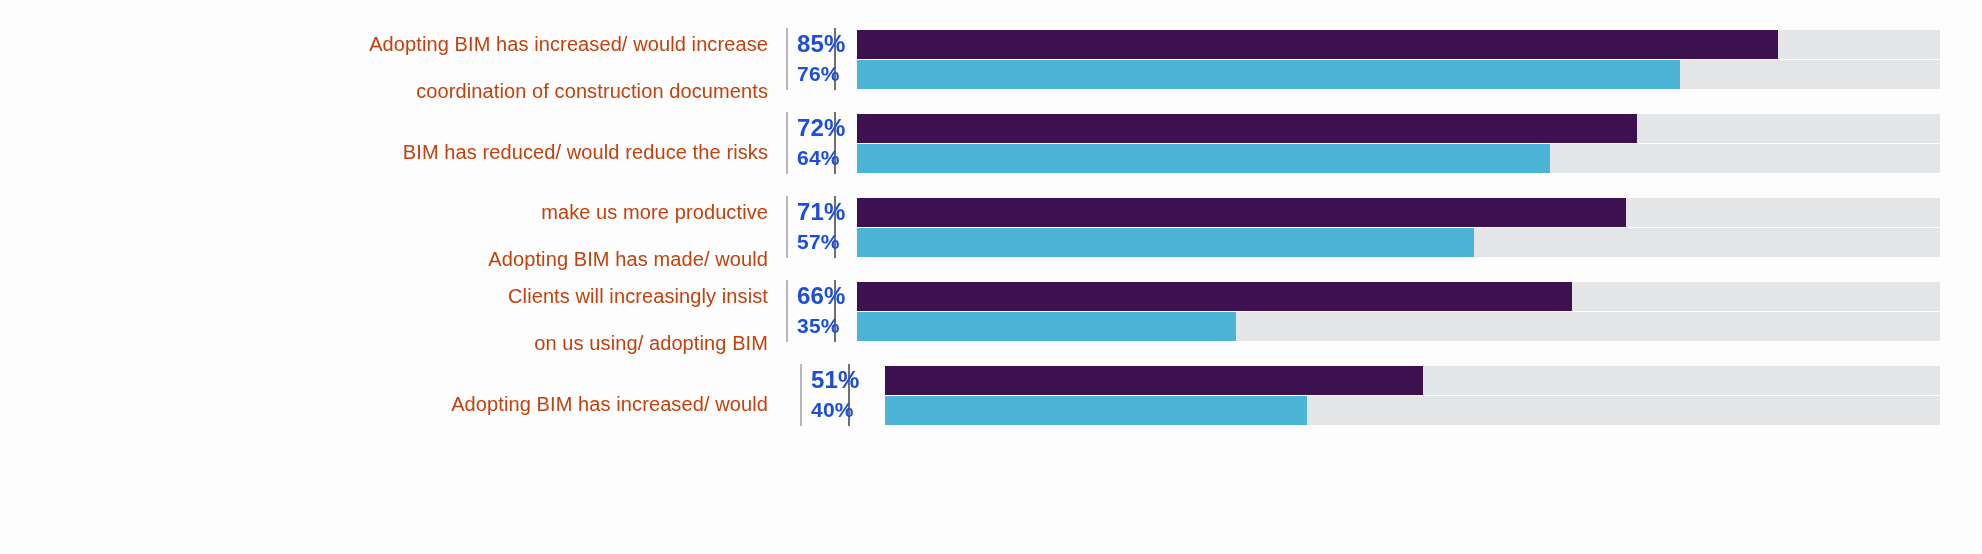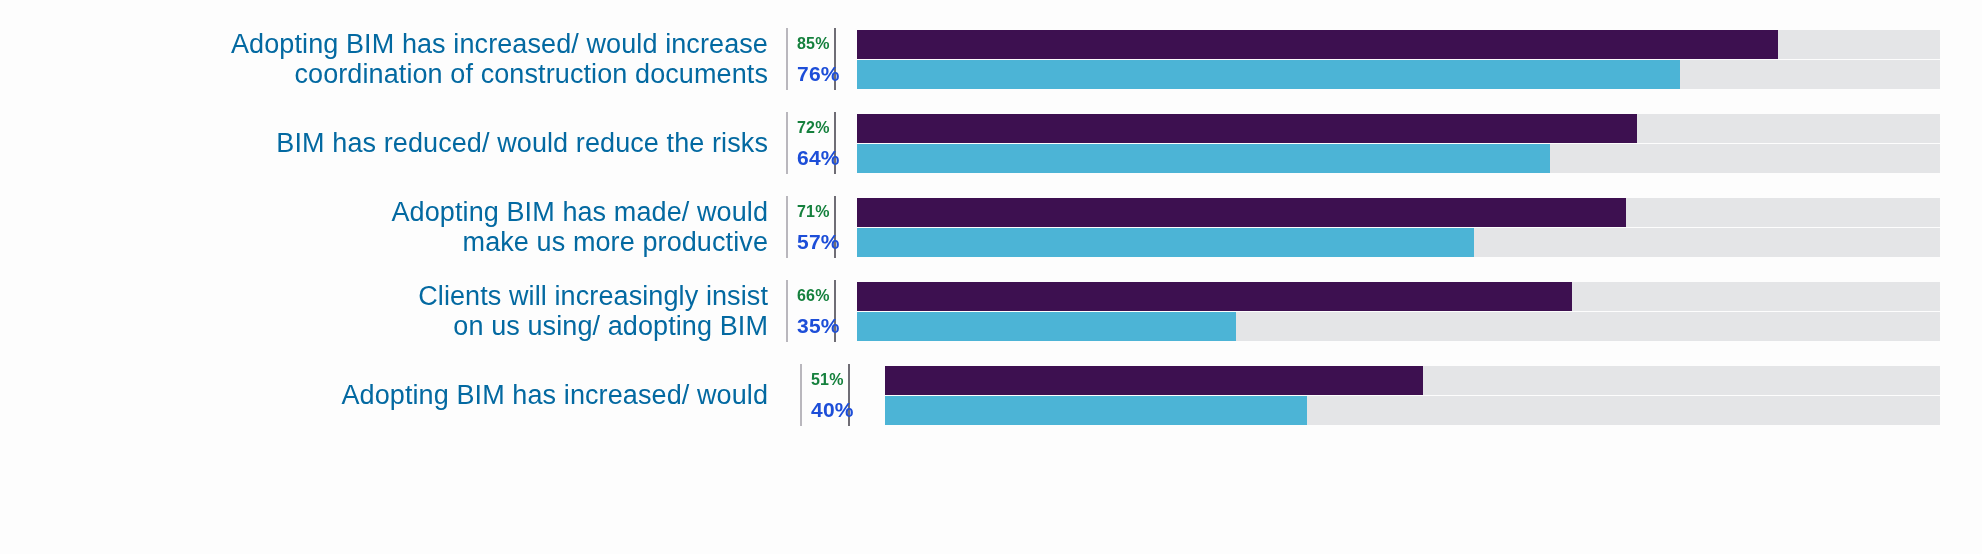--- a/index.html
+++ b/index.html
@@ -40,47 +40,48 @@
     width: 786px;
     flex: 0 0 786px;
     display: flex;
     flex-direction: column;
     justify-content: center;
     align-items: flex-end;
     padding-right: 18px;
     box-sizing: border-box;
   }
   .label-line {
-    font-size: 27px;
+    font-size: 20px;
     line-height: 30px;
-    color: #0369a1;
+    color: #c2410c;
     letter-spacing: 0.1px;
     white-space: nowrap;
     text-align: right;
+    margin-top: 17px;
   }
 
   
   .value-col {
     width: 50px;
     flex: 0 0 50px;
     display: flex;
     flex-direction: column;
     justify-content: center;
     align-items: flex-start;
     box-sizing: border-box;
     border-left: 2px solid #b9b7bd;
     border-right: 2px solid #6f6d75;
     padding-left: 9px;
     margin-right: 21px;
   }
   .value-primary {
-    font-size: 16px;
+    font-size: 24px;
     line-height: 30px;
     font-weight: bold;
-    color: #15803d;
+    color: #1d4ed8;
     letter-spacing: 0.2px;
   }
   .value-secondary {
     font-size: 21px;
     line-height: 30px;
     font-weight: bold;
     color: #1d4ed8;
     letter-spacing: 0.2px;
   }
 
@@ -149,22 +150,22 @@
           <div class="bar-fill series-a" style="width: 72%;"></div>
         </div>
         <div class="bar-track">
           <div class="bar-fill series-b" style="width: 64%;"></div>
         </div>
       </div>
     </div>
 
     <div class="row-group">
       <div class="label-col">
+        <div class="label-line">make us more productive</div>
         <div class="label-line">Adopting BIM has made/ would</div>
-        <div class="label-line">make us more productive</div>
       </div>
       <div class="value-col">
         <div class="value-primary">71%</div>
         <div class="value-secondary">57%</div>
       </div>
       <div class="bars-col">
         <div class="bar-track top">
           <div class="bar-fill series-a" style="width: 71%;"></div>
         </div>
         <div class="bar-track">

